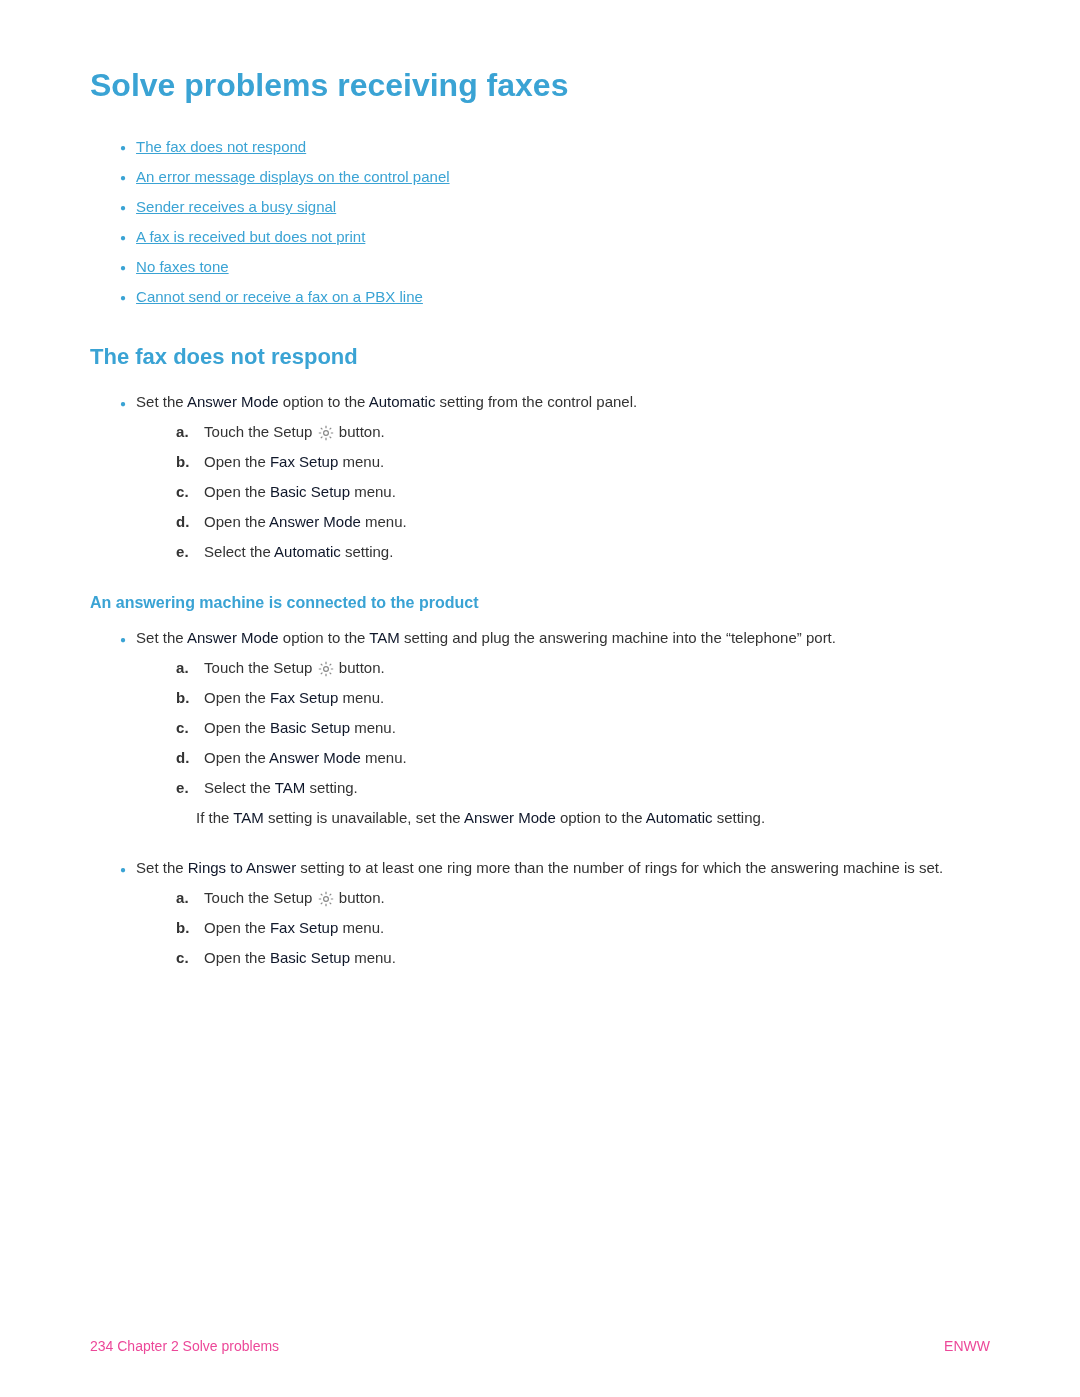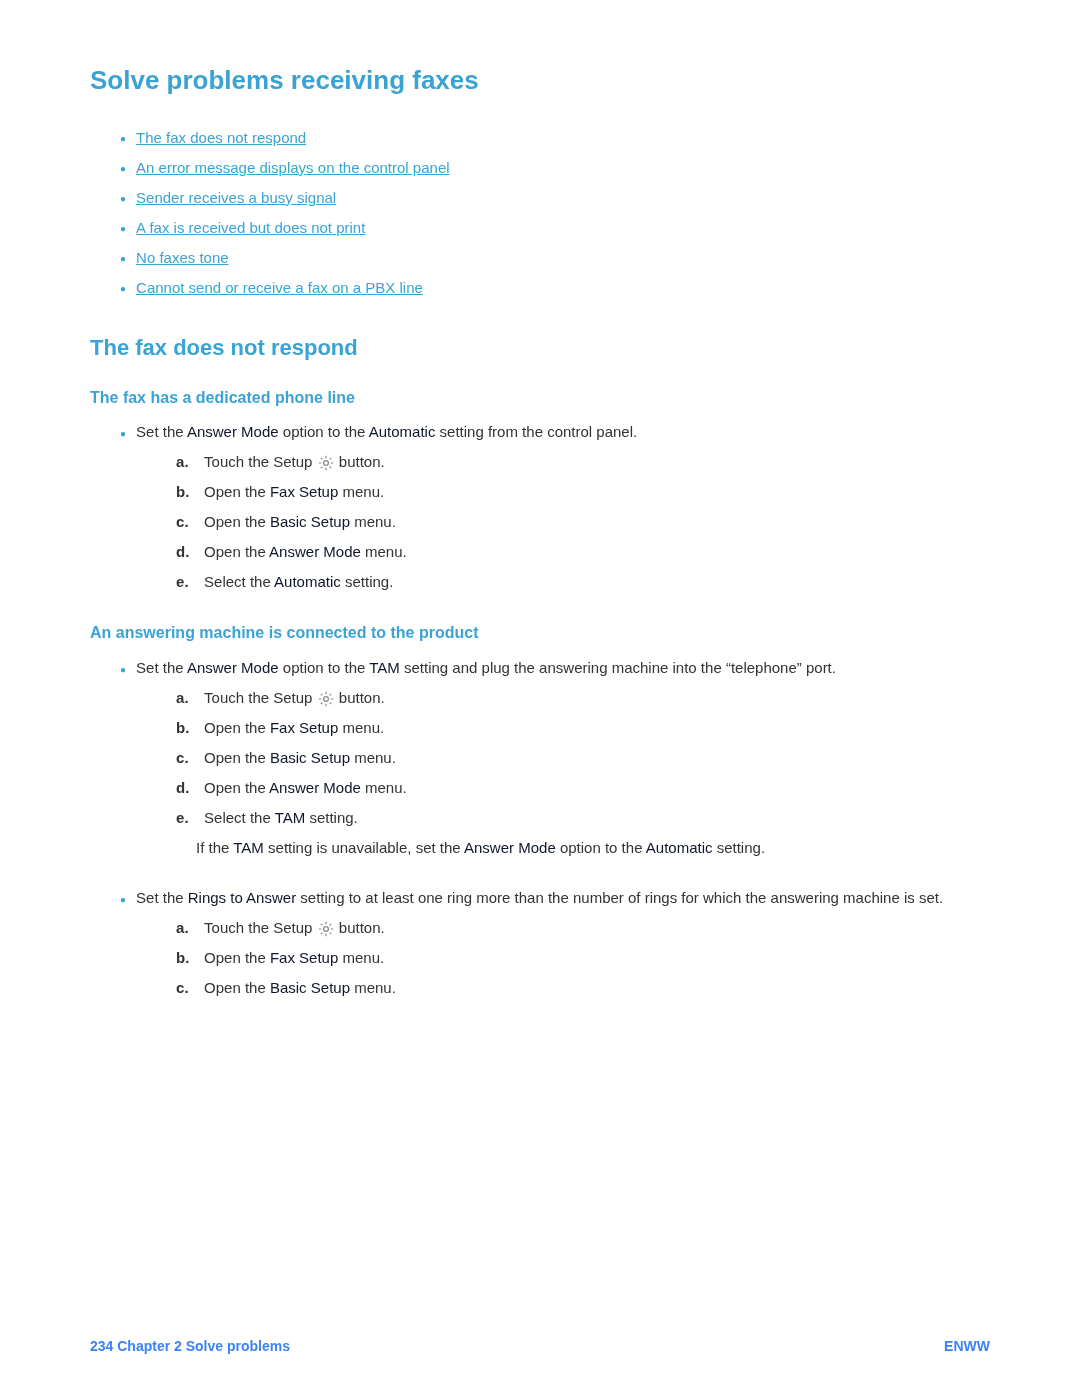--- a/index.html
+++ b/index.html
@@ -25,26 +25,25 @@
     }
 
     .page-footer {
       position: absolute;
       bottom: 40px;
       left: 90px;
       right: 90px;
       display: flex;
       justify-content: space-between;
       font-size: 14px;
-      color: #3b82f6;
-      font-weight: bold;
+      color: #ec4899;
     }
 
     h1.main-title {
-      font-size: 26px;
+      font-size: 32px;
       font-weight: bold;
       color: #3aa3d4;
       margin-bottom: 24px;
       font-family: Arial, sans-serif;
     }
 
     h2.section-title {
       font-size: 22px;
       font-weight: bold;
       color: #3aa3d4;
@@ -178,21 +177,20 @@
     <li>
       <a href="#no-dial-tone" class="link-color">No faxes tone</a>
     </li>
     <li>
       <a href="#pbx-line" class="link-color">Cannot send or receive a fax on a PBX line</a>
     </li>
   </ul>
 
   <h2 class="section-title" id="fax-no-respond">The fax does not respond</h2>
 
-  <h3 class="subsection-title">The fax has a dedicated phone line</h3>
 
   <ul class="bullet-list">
     <li>
       <div class="li-content">
         <span>Set the </span><span class="link-color">Answer Mode</span><span> option to the </span><span class="link-color">Automatic</span><span> setting from the control panel.</span>
         <ol class="alpha-list">
           <li>
             <span class="alpha-label">a.</span>
             <span class="alpha-content">Touch the Setup <svg class="setup-icon" viewBox="0 0 20 20" xmlns="http://www.w3.org/2000/svg">
                   <circle cx="10" cy="10" r="3" fill="none" stroke="#888" stroke-width="1.5"></circle>

